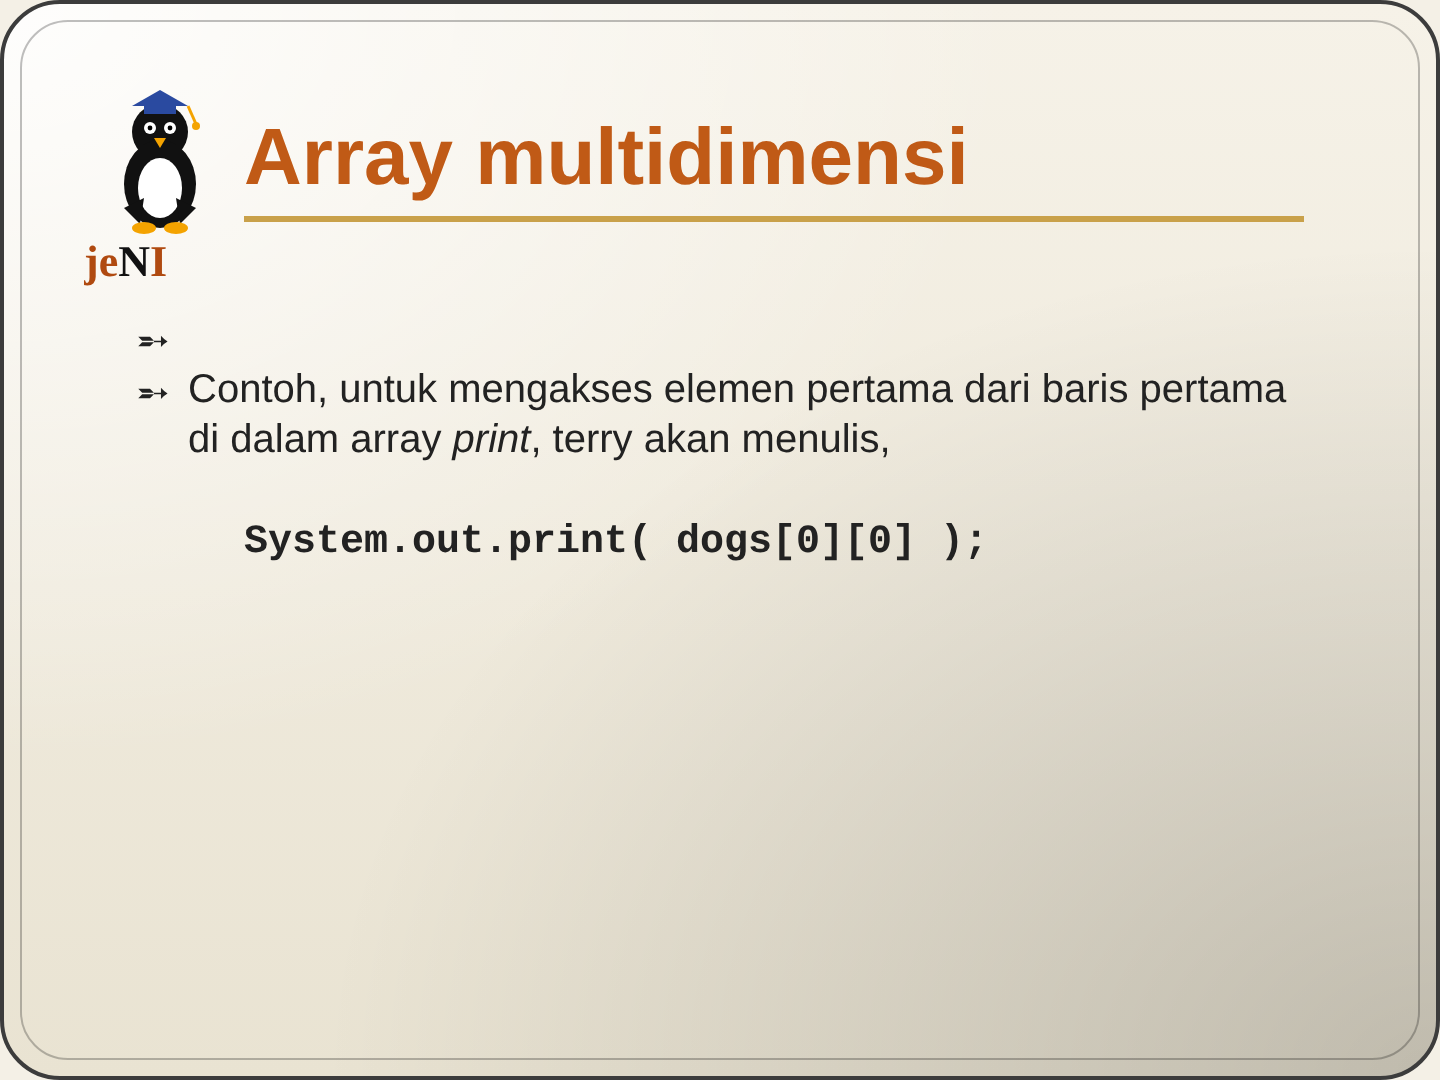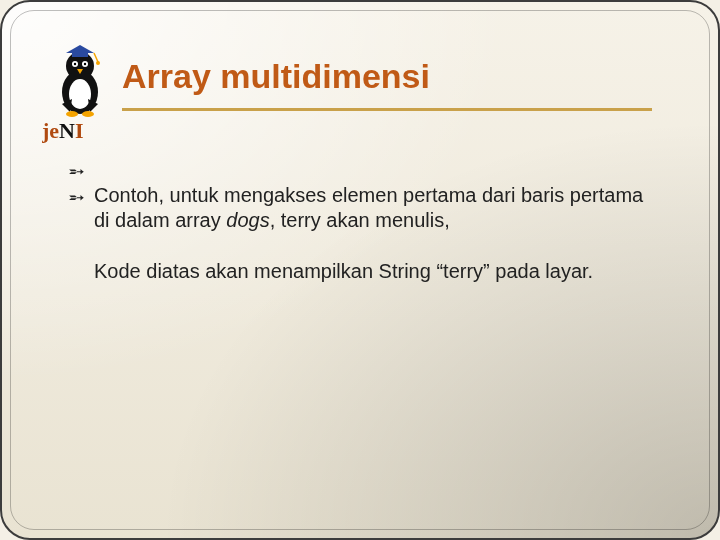--- a/index.html
+++ b/index.html
@@ -35,21 +35,21 @@
     left: 40px;
     top: 42px;
     width: 70px;
     height: 100px;
     text-decoration: underline;
   }
   .title {
     position: absolute;
     left: 120px;
     top: 55px;
-    font-size: 34px;
+    font-size: 40px;
     font-weight: bold;
     color: #c05a16;
   }
   .rule {
     position: absolute;
     left: 120px;
     top: 106px;
     width: 530px;
     height: 0;
     border-top: 3px solid #c9a14a;
@@ -126,19 +126,19 @@
   <div class="title">Array multidimensi</div>
   <div class="rule"></div>
 
   <div class="body">
     <div class="para">
       <span class="bullet">➵</span>
     </div>
 
     <div class="para">
       <span class="bullet">➵</span>
-      <span>Contoh, untuk mengakses elemen pertama dari baris pertama di dalam array </span><span class="em">dogs</span><span>, terry akan menulis,</span>
+      <span>Contoh, untuk mengakses elemen pertama dari baris pertama di dalam array </span><span class="em">print</span><span>, terry akan menulis,</span>
     </div>
 
+    <div class="code">System.out.print( dogs[0][0] );</div>
 
-    <div class="closing">Kode diatas akan menampilkan String “terry” pada layar.</div>
   </div>
 </div>
 
 </body></html>

